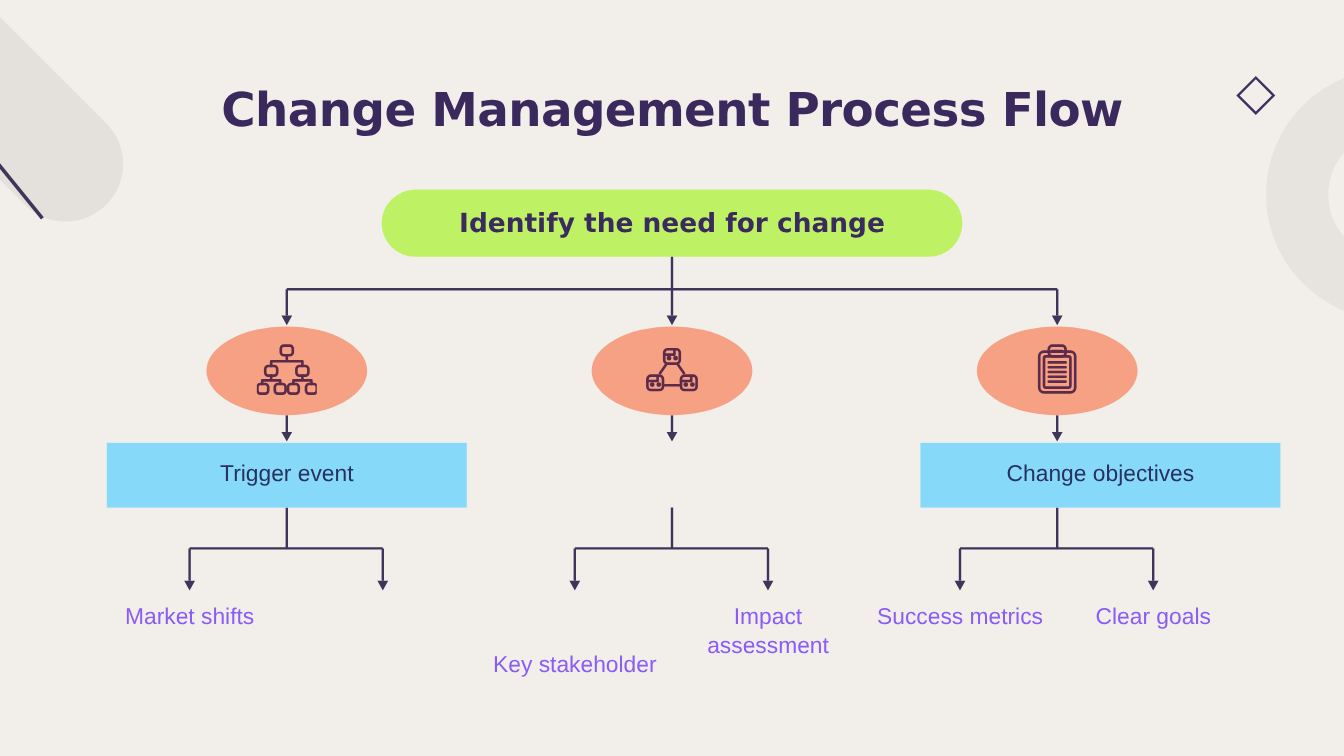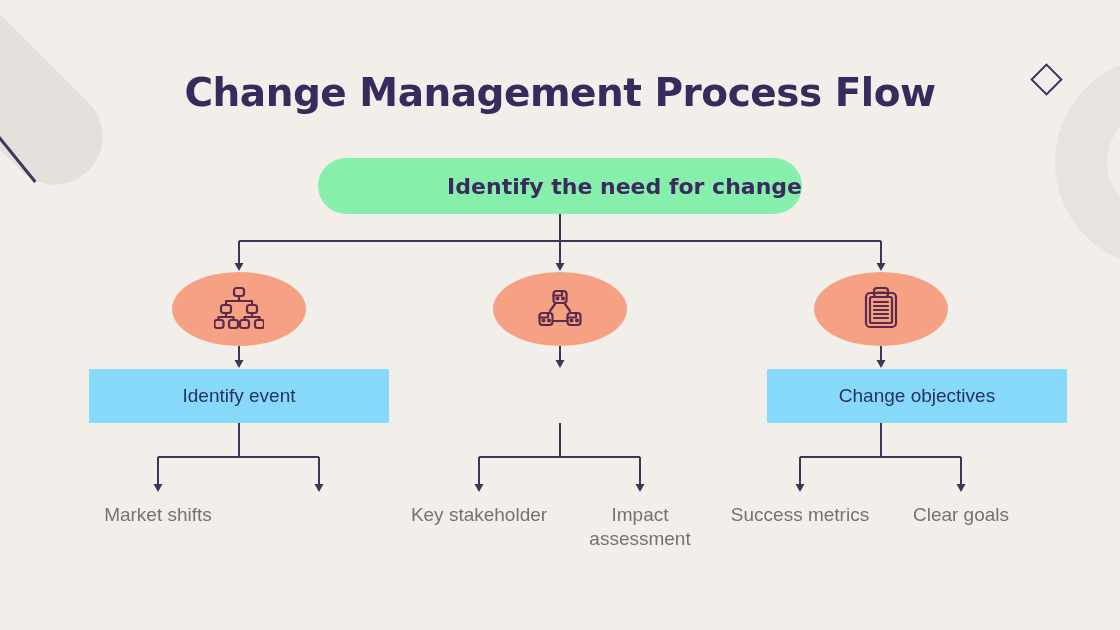--- a/index.html
+++ b/index.html
@@ -26,21 +26,21 @@
   }
   
   .title{
     position:absolute;left:0;top:70px;width:100%;text-align:center;
     font-family:"DejaVu Sans",sans-serif;font-weight:bold;font-size:39px;
     letter-spacing:-0.5px;color:#3a295c;margin:0;
   }
   
   .root-pill{
     position:absolute;left:318px;top:158px;width:484px;height:56px;
-    border-radius:28px;background:#86efac;display:flex;align-items:center;justify-content:flex-end;
+    border-radius:28px;background:#bef264;display:flex;align-items:center;justify-content:center;
   }
   .root-pill span{
     font-family:"DejaVu Sans",sans-serif;font-weight:bold;font-size:22px;color:#3b2a5e;
   }
   
   .connectors{position:absolute;left:0;top:0;pointer-events:none;}
   .connectors path.l{stroke:#3f3459;stroke-width:2;fill:none;}
   .connectors path.a{fill:#3f3459;stroke:none;}
   
   .ellipse{
@@ -52,23 +52,23 @@
   
   .stagebox{
     position:absolute;top:369px;width:300px;height:54px;background:#87d9fa;
     display:flex;align-items:center;justify-content:center;
     font-size:19px;color:#27325f;
   }
   .stagebox.c1{left:89px;} .stagebox.c2{left:410px;} .stagebox.c3{left:731px;margin-left:36px;}
   
   .leaf{
     position:absolute;top:503px;width:160px;text-align:center;
-    font-size:19px;line-height:24px;color:#737373;
+    font-size:19px;line-height:24px;color:#8b5cf6;
   }
-  .leaf.p1{left:78px;} .leaf.p2{left:239px;} .leaf.p3{left:399px;}
+  .leaf.p1{left:78px;} .leaf.p2{left:239px;} .leaf.p3{left:399px;margin-top:40px;}
   .leaf.p4{left:560px;} .leaf.p5{left:720px;} .leaf.p6{left:881px;}
 </style>
 </head>
 <body>
 
 <div class="stage">
 
   <div class="deco-capsule"></div>
   <div class="deco-line"></div>
   <div class="deco-diamond"></div>
@@ -129,21 +129,21 @@
   <div class="ellipse c3">
     <svg width="48" height="48" viewBox="0 0 48 48" fill="none" stroke="#5c2b49" stroke-width="2.2" stroke-linecap="round" stroke-linejoin="round">
       <rect x="9" y="8" width="30" height="34" rx="4"></rect>
       <rect x="13" y="12" width="22" height="26" rx="1.5"></rect>
       <rect x="17" y="3" width="14" height="9" rx="3"></rect>
       <path d="M20 7.5 H28"></path>
       <path d="M17 17 H31 M17 21 H31 M17 25 H31 M17 29 H31 M17 33 H31"></path>
     </svg>
   </div>
 
-  <div class="stagebox c1">Identify event</div>
+  <div class="stagebox c1">Trigger event</div>
   <div class="stagebox c3">Change objectives</div>
 
   <div class="leaf p1">Market shifts</div>
   <div class="leaf p3">Key stakeholder</div>
   <div class="leaf p4">Impact assessment</div>
   <div class="leaf p5">Success metrics</div>
   <div class="leaf p6">Clear goals</div>
 
 </div>
 

